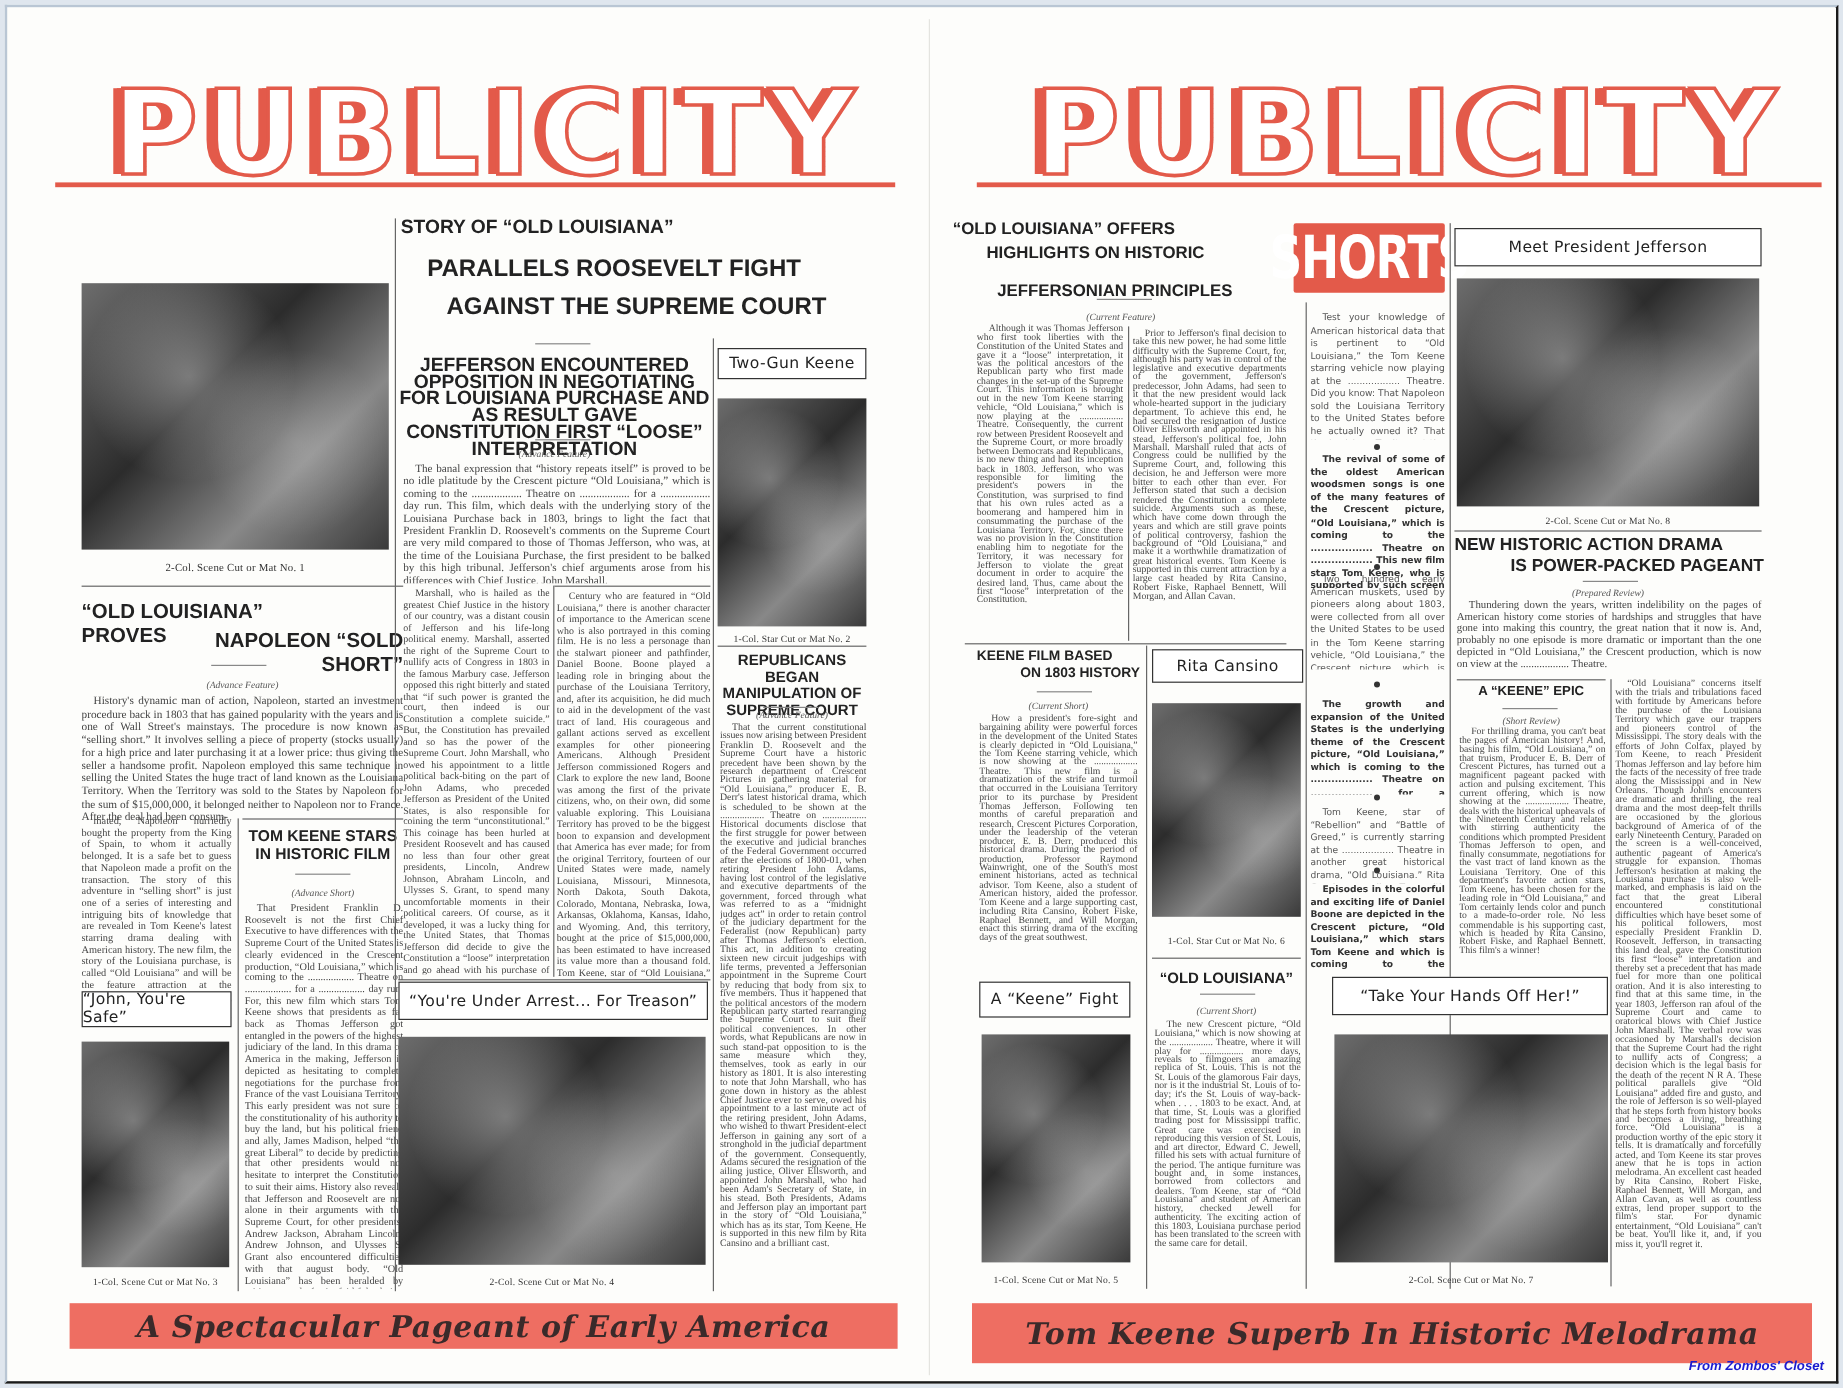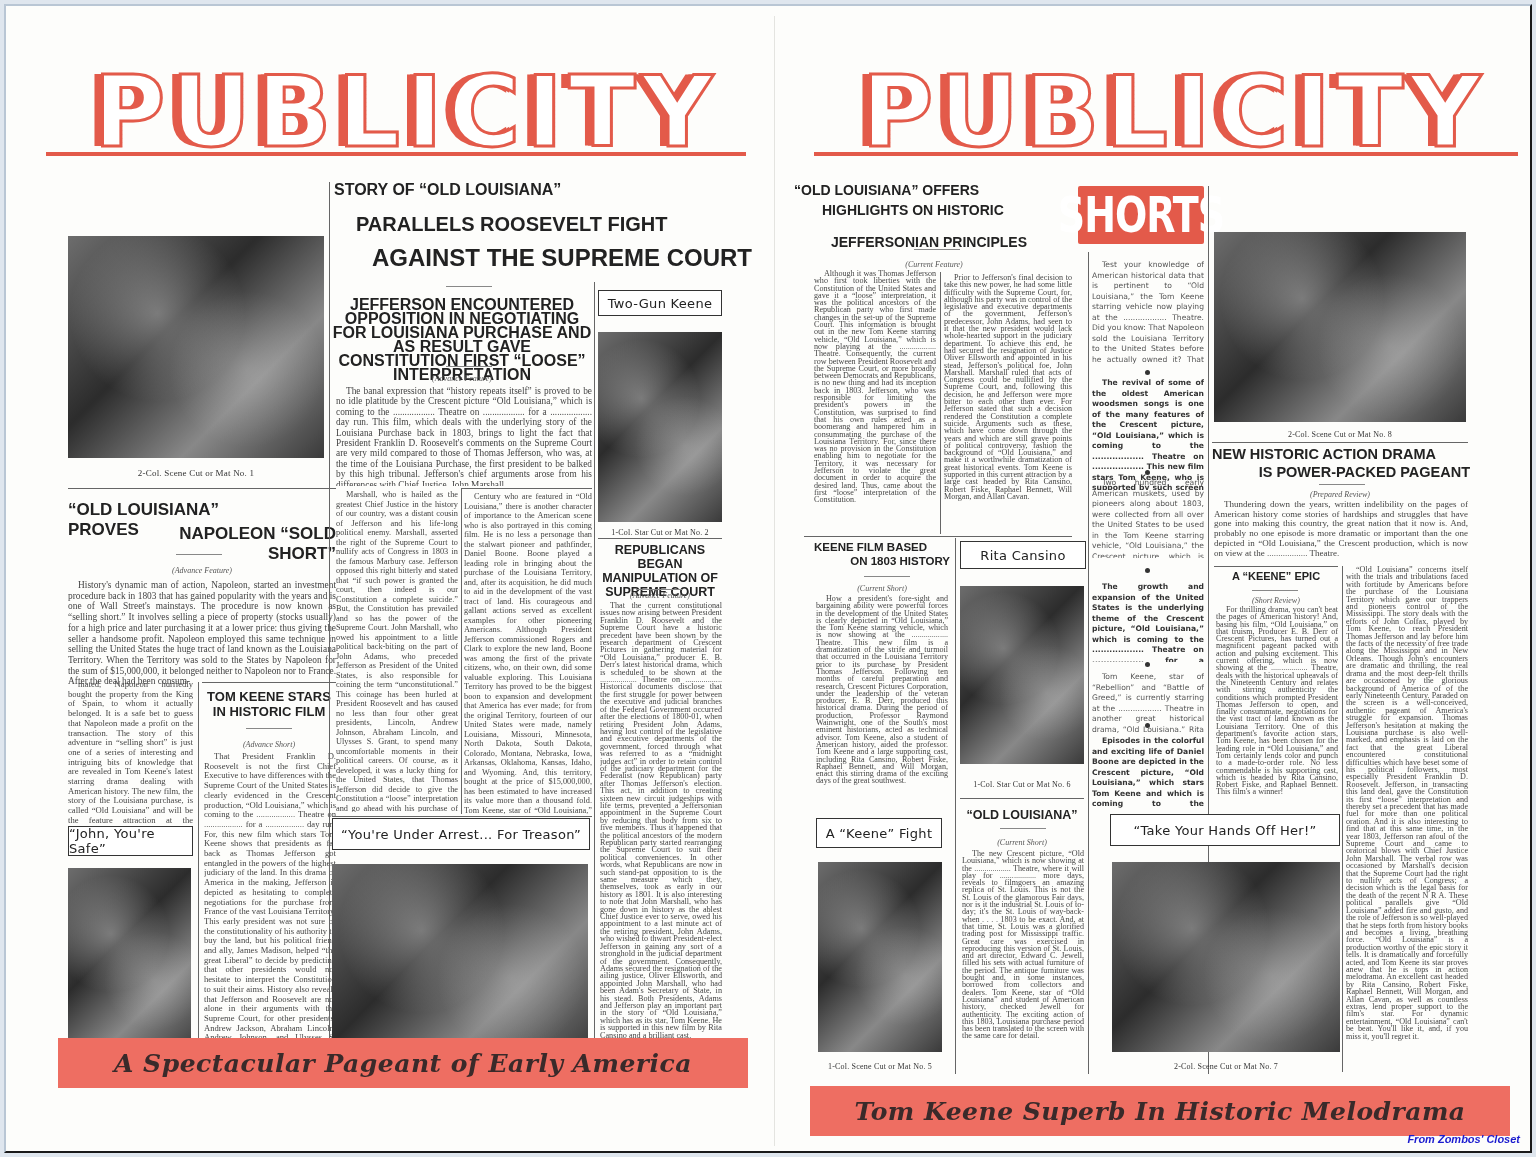--- a/index.html
+++ b/index.html
@@ -64,21 +64,21 @@
     <div class="dek" style="left:196px;top:734px;width:134px">(Advance Short)</div>
     <div class="txt" style="left:198px;top:746px;width:132px;height:322px;font-size:8.6px;line-height:9.7px">That President Franklin D. Roosevelt is not the first Chief Executive to have differences with the Supreme Court of the United States is clearly evidenced in the Crescent production, “Old Louisiana,” which is coming to the .................. Theatre on .................. for a .................. day run. For, this new film which stars Tom Keene shows that presidents as far back as Thomas Jefferson got entangled in the powers of the highest judiciary of the land. In this drama of America in the making, Jefferson is depicted as hesitating to complete negotiations for the purchase from France of the vast Louisiana Territory. This early president was not sure of the constitutionality of his authority to buy the land, but his political friend and ally, James Madison, helped “the great Liberal” to decide by predicting that other presidents would not hesitate to interpret the Constitution to suit their aims. History also reveals that Jefferson and Roosevelt are not alone in their arguments with the Supreme Court, for other presidents, Andrew Jackson, Abraham Lincoln, Andrew Johnson, and Ulysses S. Grant also encountered difficulties with that august body. “Old Louisiana” has been heralded by critics not only for its faithful relating of past historical events but also for the excellent parallel it draws to current political upheavals. Rita Cansino, Robert Fiske, and Raphael Bennett will be seen in the large supporting cast.</div>
 
     <div class="box" style="left:62px;top:820px;width:125px;height:30px;font-size:13px">“John, You're Safe”</div>
     <div class="photo" style="left:62px;top:862px;width:123px;height:188px"></div>
     <div class="cap" style="left:62px;top:1058px;width:123px;font-size:8px">1-Col. Scene Cut or Mat No. 3</div>
 
     <div class="vrule" style="left:323px;top:176px;height:894px"></div>
     <div class="hl" style="left:328px;top:176px;width:410px;font-size:16px;line-height:1">STORY OF “OLD LOUISIANA”</div>
     <div class="hl" style="left:350px;top:208px;width:380px;font-size:20px;line-height:1">PARALLELS ROOSEVELT FIGHT</div>
-    <div class="hl" style="left:366px;top:240px;width:380px;font-size:24px;line-height:1">AGAINST THE SUPREME COURT</div>
+    <div class="hl" style="left:366px;top:240px;width:380px;font-size:20px;line-height:1">AGAINST THE SUPREME COURT</div>
     <div class="short-rule" style="left:440px;top:280px"></div>
     <div class="hl" style="left:326px;top:292px;width:260px;font-size:16px;text-align:center;line-height:14px">JEFFERSON ENCOUNTERED OPPOSITION IN NEGOTIATING FOR LOUISIANA PURCHASE AND AS RESULT GAVE CONSTITUTION FIRST “LOOSE” INTERPRETATION</div>
     <div class="short-rule" style="left:440px;top:360px"></div>
     <div class="dek" style="left:326px;top:368px;width:260px">(Advance Feature)</div>
     <div class="txt" style="left:330px;top:380px;width:256px;height:100px;font-size:9.3px;line-height:10.4px">The banal expression that “history repeats itself” is proved to be no idle platitude by the Crescent picture “Old Louisiana,” which is coming to the .................. Theatre on .................. for a .................. day run. This film, which deals with the underlying story of the Louisiana Purchase back in 1803, brings to light the fact that President Franklin D. Roosevelt's comments on the Supreme Court are very mild compared to those of Thomas Jefferson, who was, at the time of the Louisiana Purchase, the first president to be balked by this high tribunal. Jefferson's chief arguments arose from his differences with Chief Justice, John Marshall.</div>
     <div class="txt" style="left:330px;top:484px;width:122px;height:322px;font-size:8.3px;line-height:9.5px">Marshall, who is hailed as the greatest Chief Justice in the history of our country, was a distant cousin of Jefferson and his life-long political enemy. Marshall, asserted the right of the Supreme Court to nullify acts of Congress in 1803 in the famous Marbury case. Jefferson opposed this right bitterly and stated that “if such power is granted the court, then indeed is our Constitution a complete suicide.” But, the Constitution has prevailed and so has the power of the Supreme Court. John Marshall, who owed his appointment to a little political back-biting on the part of John Adams, who preceded Jefferson as President of the United States, is also responsible for coining the term “unconstitutional.” This coinage has been hurled at President Roosevelt and has caused no less than four other great presidents, Lincoln, Andrew Johnson, Abraham Lincoln, and Ulysses S. Grant, to spend many uncomfortable moments in their political careers. Of course, as it developed, it was a lucky thing for the United States, that Thomas Jefferson did decide to give the Constitution a “loose” interpretation and go ahead with his purchase of the Louisiana Territory, for that alone has been the most important factor in the development and expansion of the country. Besides the portrayals of many executive and political men of prominence of the early Nineteenth</div>
     <div class="vrule" style="left:455px;top:482px;height:326px"></div>
     <div class="hrule" style="left:456px;top:482px;width:130px"></div>
     <div class="txt" style="left:458px;top:486px;width:128px;height:322px;font-size:8.3px;line-height:9.5px">Century who are featured in “Old Louisiana,” there is another character of importance to the American scene who is also portrayed in this coming film. He is no less a personage than the stalwart pioneer and pathfinder, Daniel Boone. Boone played a leading role in bringing about the purchase of the Louisiana Territory, and, after its acquisition, he did much to aid in the development of the vast tract of land. His courageous and gallant actions served as excellent examples for other pioneering Americans. Although President Jefferson commissioned Rogers and Clark to explore the new land, Boone was among the first of the private citizens, who, on their own, did some valuable exploring. This Louisiana Territory has proved to be the biggest boon to expansion and development that America has ever made; for from the original Territory, fourteen of our United States were made, namely Louisiana, Missouri, Minnesota, North Dakota, South Dakota, Colorado, Montana, Nebraska, Iowa, Arkansas, Oklahoma, Kansas, Idaho, and Wyoming. And, this territory, bought at the price of $15,000,000, has been estimated to have increased its value more than a thousand fold. Tom Keene, star of “Old Louisiana,” worked as technical director of the film in conjunction with Dr. Raymond Wainwright, the eminent authority on political economy and American history.</div>
 
@@ -91,21 +91,21 @@
     <div class="hl" style="left:592px;top:537px;width:124px;font-size:12.5px;text-align:center;line-height:14px">REPUBLICANS BEGAN MANIPULATION OF SUPREME COURT</div>
     <div class="short-rule" style="left:630px;top:583px"></div>
     <div class="dek" style="left:592px;top:585px;width:124px">(Advance Feature)</div>
     <div class="txt" style="left:594px;top:596px;width:122px;height:470px;font-size:8.2px;line-height:7.4px">That the current constitutional issues now arising between President Franklin D. Roosevelt and the Supreme Court have a historic precedent have been shown by the research department of Crescent Pictures in gathering material for “Old Louisiana,” producer E. B. Derr's latest historical drama, which is scheduled to be shown at the .................. Theatre on .................. Historical documents disclose that the first struggle for power between the executive and judicial branches of the Federal Government occurred after the elections of 1800-01, when retiring President John Adams, having lost control of the legislative and executive departments of the government, forced through what was referred to as a “midnight judges act” in order to retain control of the judiciary department for the Federalist (now Republican) party after Thomas Jefferson's election. This act, in addition to creating sixteen new circuit judgeships with life terms, prevented a Jeffersonian appointment in the Supreme Court by reducing that body from six to five members. Thus it happened that the political ancestors of the modern Republican party started rearranging the Supreme Court to suit their political conveniences. In other words, what Republicans are now in such stand-pat opposition to is the same measure which they, themselves, took as early in our history as 1801. It is also interesting to note that John Marshall, who has gone down in history as the ablest Chief Justice ever to serve, owed his appointment to a last minute act of the retiring president, John Adams, who wished to thwart President-elect Jefferson in gaining any sort of a stronghold in the judicial department of the government. Consequently, Adams secured the resignation of the ailing justice, Oliver Ellsworth, and appointed John Marshall, who had been Adam's Secretary of State, in his stead. Both Presidents, Adams and Jefferson play an important part in the story of “Old Louisiana,” which has as its star, Tom Keene. He is supported in this new film by Rita Cansino and a brilliant cast.</div>
 
     <div class="hrule" style="left:326px;top:810px;width:260px"></div>
     <div class="box" style="left:326px;top:812px;width:258px;height:32px;font-size:13px">“You're Under Arrest... For Treason”</div>
     <div class="photo" style="left:326px;top:858px;width:256px;height:190px"></div>
     <div class="cap" style="left:326px;top:1058px;width:256px;font-size:8px">2-Col. Scene Cut or Mat No. 4</div>
 
-    <div class="strip" style="left:52px;top:1032px;width:690px;height:50px">
+    <div class="strip" style="left:52px;top:1080px;width:690px;height:38px">
       <span>A Spectacular Pageant of Early America</span>
     </div>
   </div>
 
   <div class="page pageR">
     <div class="banner" style="left:50px;width:700px">
       <span class="ltr" style="letter-spacing:6px">PUBLICITY</span>
     </div>
     <div class="banner-rule" style="left:40px;width:704px"></div>
 
@@ -154,20 +154,21 @@
     <div class="dot" style="left:371px;top:656px"></div>
     <div class="txt sans" style="left:318px;top:666px;width:112px;height:64px">Tom Keene, star of “Rebellion” and “Battle of Greed,” is currently starring at the .................. Theatre in another great historical drama, “Old Louisiana.” Rita Cansino supplies Tom with heart interest in this new film.</div>
     <div class="dot" style="left:371px;top:717px"></div>
     <div class="txt sans bold" style="left:318px;top:730px;width:112px;height:72px">Episodes in the colorful and exciting life of Daniel Boone are depicted in the Crescent picture, “Old Louisiana,” which stars Tom Keene and which is coming to the .................. Theatre on .................. for a .................. day run. Besides pioneer Boone, this new film also touches on the political careers of Thomas Jefferson, James Madison, and Aaron Burr.</div>
     <div class="vrule" style="left:434px;top:180px;height:888px"></div>
 
     <div class="box" style="left:336px;top:808px;width:230px;height:32px;font-size:13px">“Take Your Hands Off Her!”</div>
     <div class="photo" style="left:338px;top:856px;width:228px;height:190px"></div>
     <div class="cap" style="left:338px;top:1056px;width:228px;font-size:8px">2-Col. Scene Cut or Mat No. 7</div>
 
+    <div class="box" style="left:438px;top:184px;width:256px;height:32px;font-size:13px">Meet President Jefferson</div>
     <div class="photo" style="left:440px;top:226px;width:252px;height:190px"></div>
     <div class="cap" style="left:440px;top:424px;width:252px;font-size:8px">2-Col. Scene Cut or Mat No. 8</div>
     <div class="hrule" style="left:438px;top:436px;width:256px"></div>
 
     <div class="hl" style="left:438px;top:440px;width:256px;font-size:14.5px">NEW HISTORIC ACTION DRAMA</div>
     <div class="hl" style="left:438px;top:458px;width:258px;font-size:14.5px;text-align:right">IS POWER-PACKED PAGEANT</div>
     <div class="short-rule" style="left:545px;top:478px"></div>
     <div class="dek" style="left:438px;top:484px;width:256px">(Prepared Review)</div>
     <div class="txt" style="left:440px;top:494px;width:254px;height:62px;font-size:9px;line-height:9.7px">Thundering down the years, written indelibility on the pages of American history come stories of hardships and struggles that have gone into making this country, the great nation that it now is. And, probably no one episode is more dramatic or important than the one depicted in “Old Louisiana,” the Crescent production, which is now on view at the .................. Theatre.</div>
 

